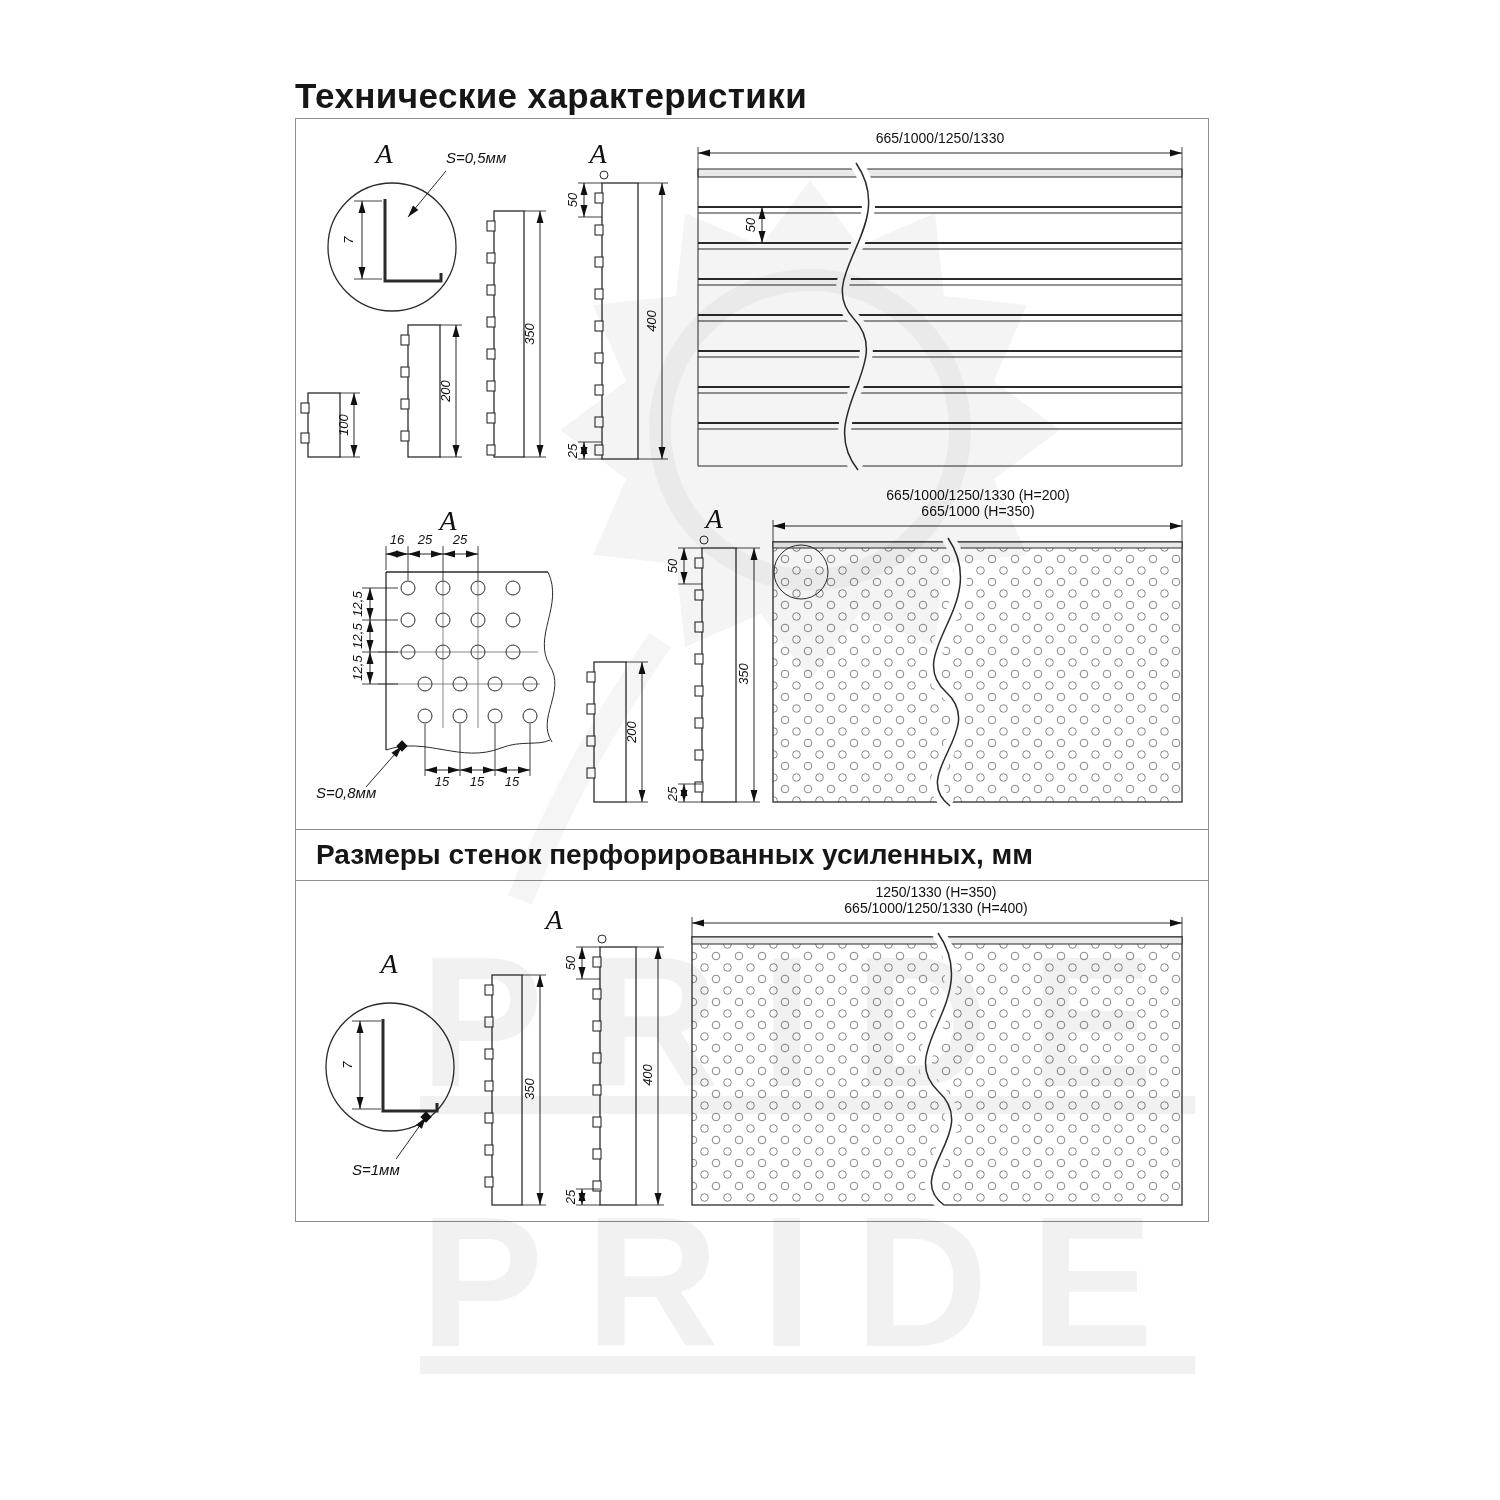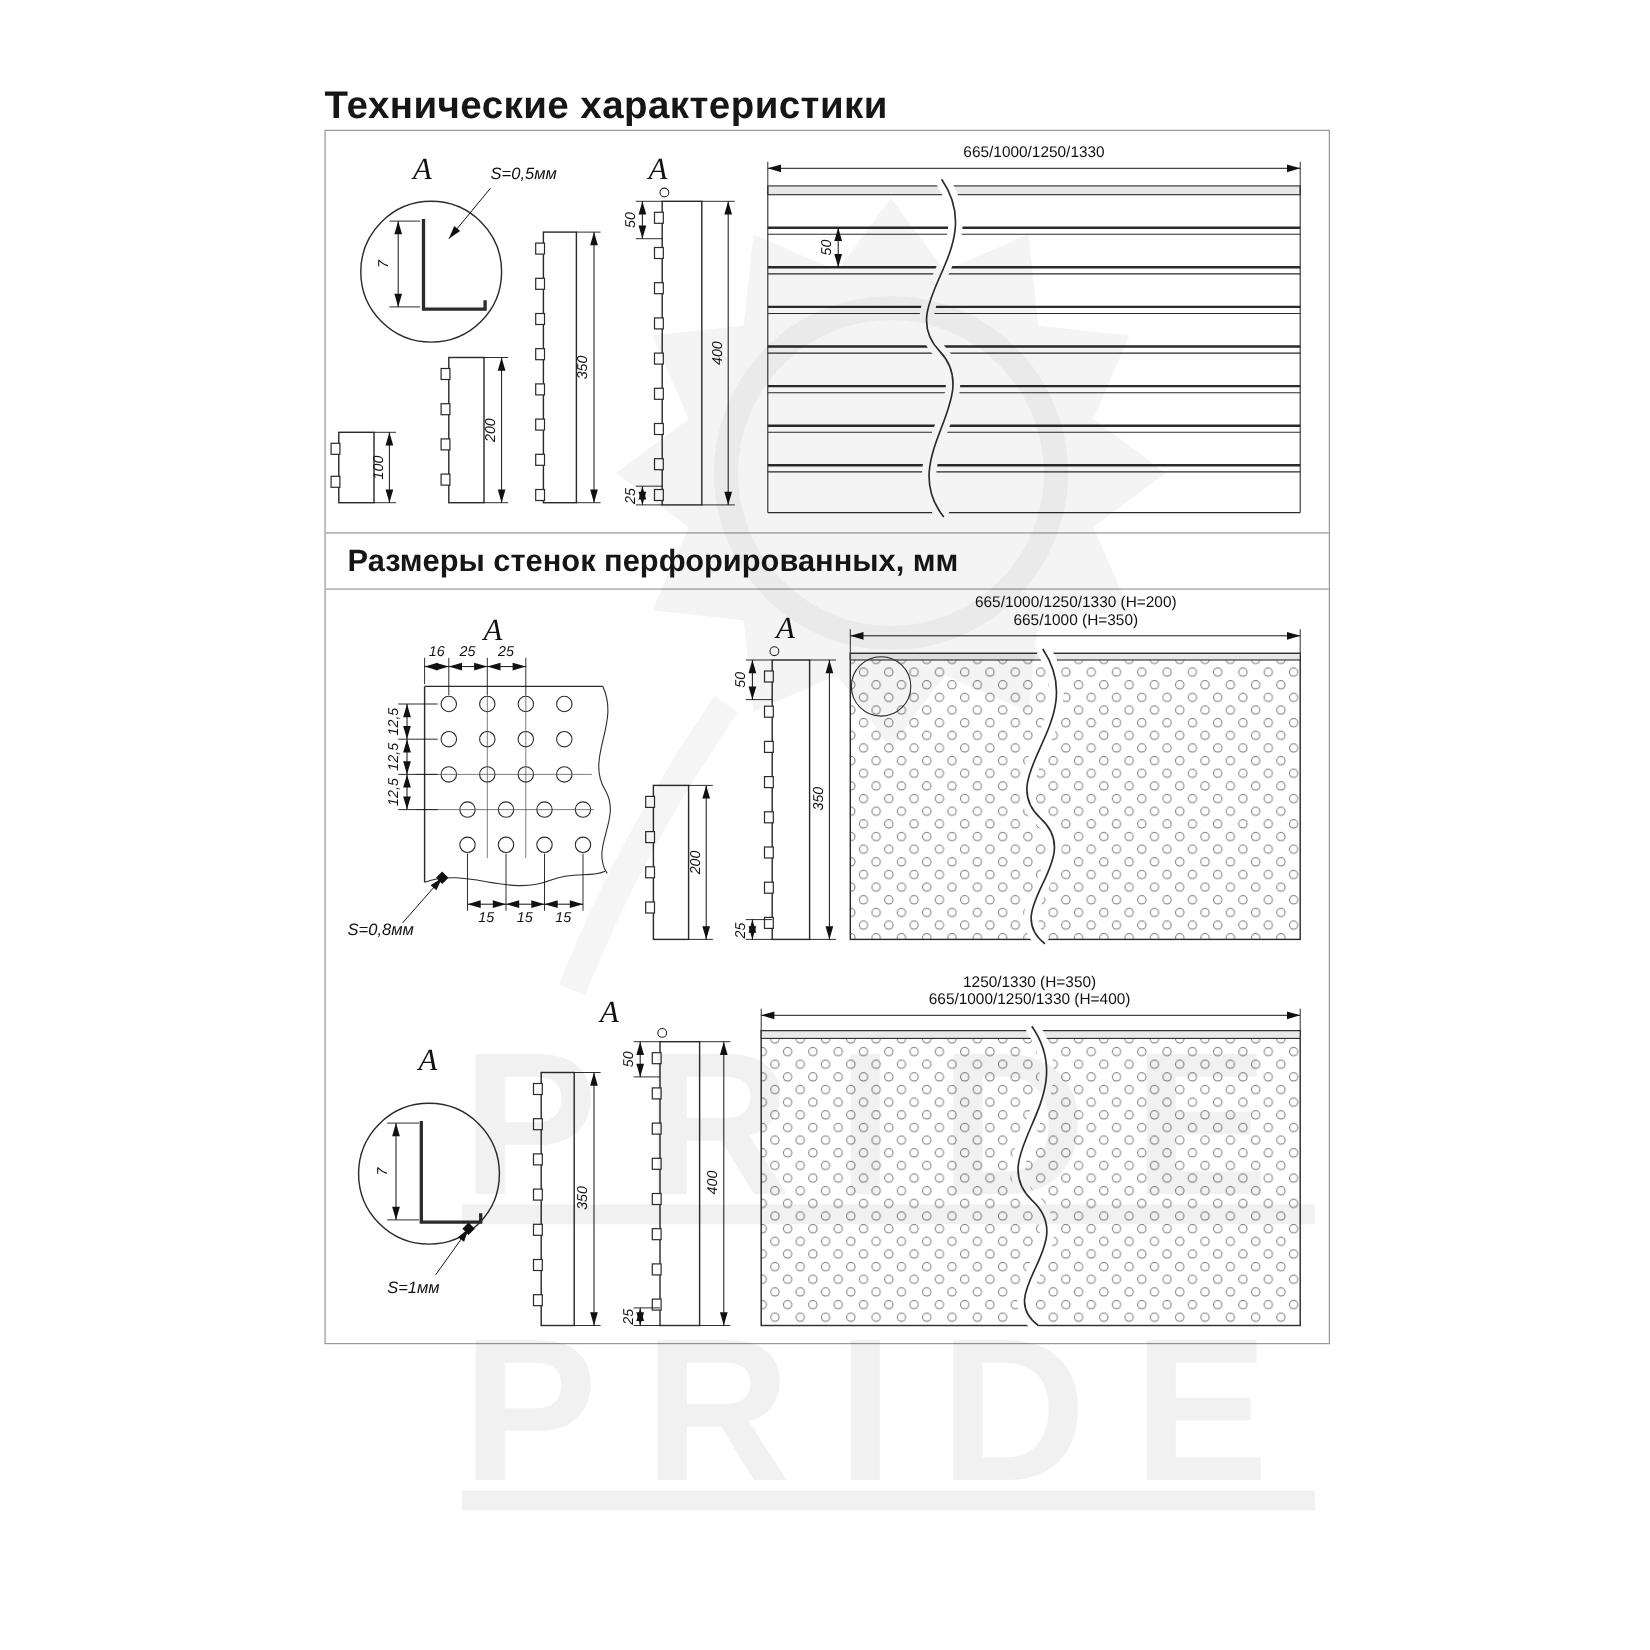--- a/index.html
+++ b/index.html
@@ -153,23 +153,20 @@
         <line class="thin" x1="402" y1="50" x2="402" y2="347"></line>
         <line class="thin" x1="886" y1="50" x2="886" y2="347"></line>
         <line class="thin" x1="402" y1="347" x2="886" y2="347"></line>
         <line class="dim" x1="466" y1="88" x2="466" y2="124" marker-start="url(#m1s)" marker-end="url(#m1e)"></line>
         <text class="dimt" transform="rotate(-90 459 106)" x="459" y="106">50</text>
         <path class="brk-w" d="M560 44 C604 108 516 156 558 200 C600 244 518 296 562 351"></path>
         <path class="brk" d="M560 44 C604 108 516 156 558 200 C600 244 518 296 562 351"></path>
       </g>
     </svg>
 
-    <div class="sec-header mid">
-      <span>Размеры стенок перфорированных, мм</span>
-    </div>
 
     <svg class="drawing" width="912" height="345" viewBox="0 0 912 345">
       <defs>
         <marker id="m2e" markerWidth="14" markerHeight="10" refX="13" refY="5" orient="auto" markerUnits="userSpaceOnUse">
             <path d="M13,5 L1,1.5 L1,8.5 Z" fill="#111"></path>
           </marker>
         <marker id="m2s" markerWidth="14" markerHeight="10" refX="1" refY="5" orient="auto" markerUnits="userSpaceOnUse">
             <path d="M1,5 L13,1.5 L13,8.5 Z" fill="#111"></path>
           </marker>
         <pattern id="pat2" width="23" height="23" patternUnits="userSpaceOnUse">
@@ -295,20 +292,23 @@
         <text class="dimw" x="682" y="32">665/1000 (H=350)</text>
         <rect x="477" y="58" width="409" height="260" fill="#fff"></rect>
         <rect x="477" y="58" width="409" height="260" fill="url(#pat2)" stroke="#2b2b2b" stroke-width="1.3"></rect>
         <rect class="rail" x="477" y="58" width="409" height="6"></rect>
         <circle class="thin" cx="505" cy="88" r="27"></circle>
         <path class="brk-w" d="M652 54 C696 120 606 168 650 208 C692 246 612 290 654 322"></path>
         <path class="brk" d="M652 54 C696 120 606 168 650 208 C692 246 612 290 654 322"></path>
       </g>
     </svg>
 
+    <div class="sec-header mid">
+      <span>Размеры стенок перфорированных усиленных, мм</span>
+    </div>
 
     <svg class="drawing" width="912" height="340" viewBox="0 0 912 340">
       <defs>
         <marker id="m3e" markerWidth="14" markerHeight="10" refX="13" refY="5" orient="auto" markerUnits="userSpaceOnUse">
             <path d="M13,5 L1,1.5 L1,8.5 Z" fill="#111"></path>
           </marker>
         <marker id="m3s" markerWidth="14" markerHeight="10" refX="1" refY="5" orient="auto" markerUnits="userSpaceOnUse">
             <path d="M1,5 L13,1.5 L13,8.5 Z" fill="#111"></path>
           </marker>
         <pattern id="pat3" width="23" height="23" patternUnits="userSpaceOnUse">

